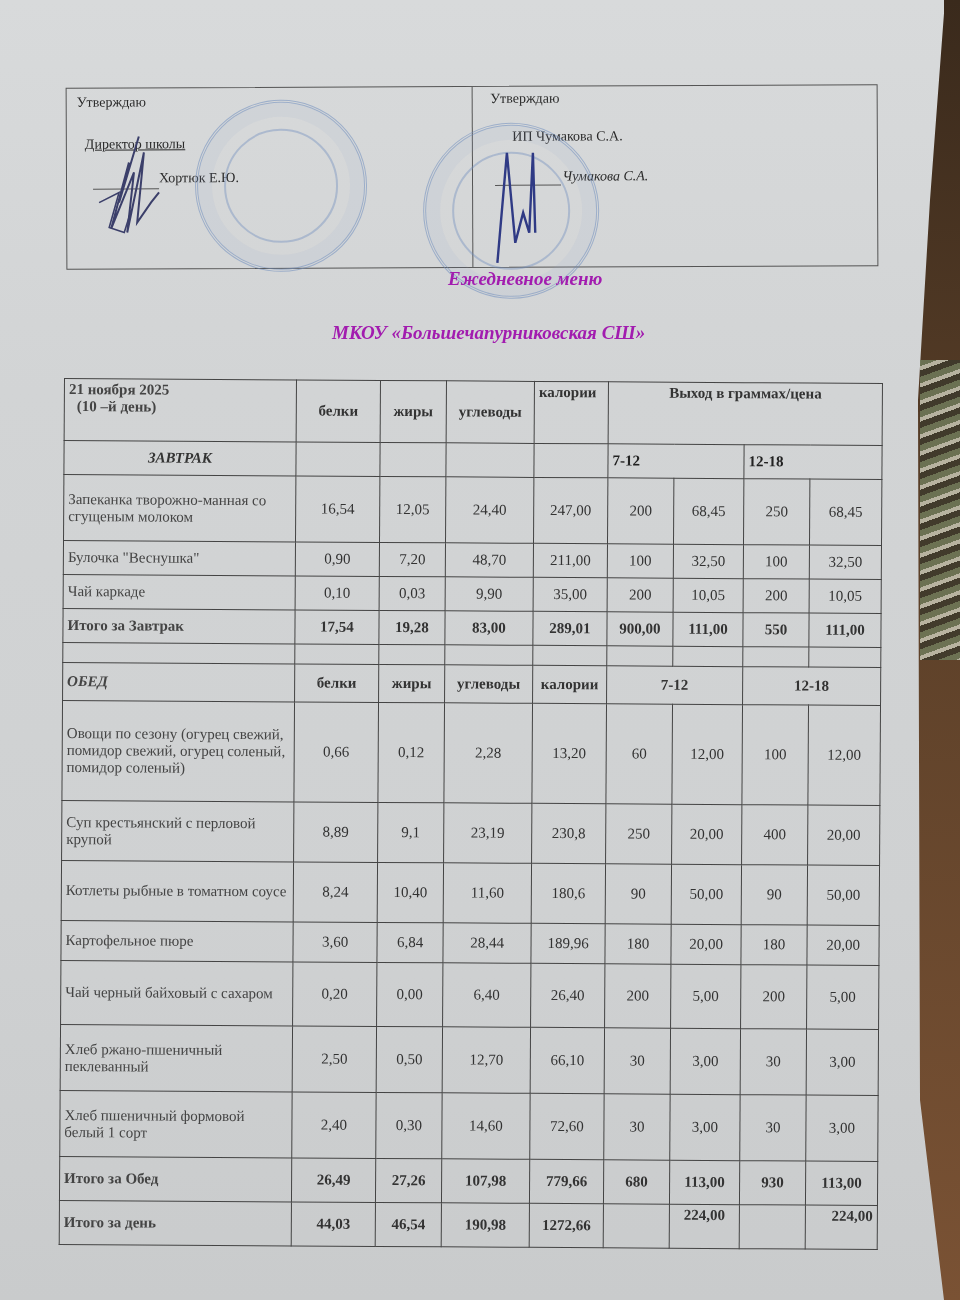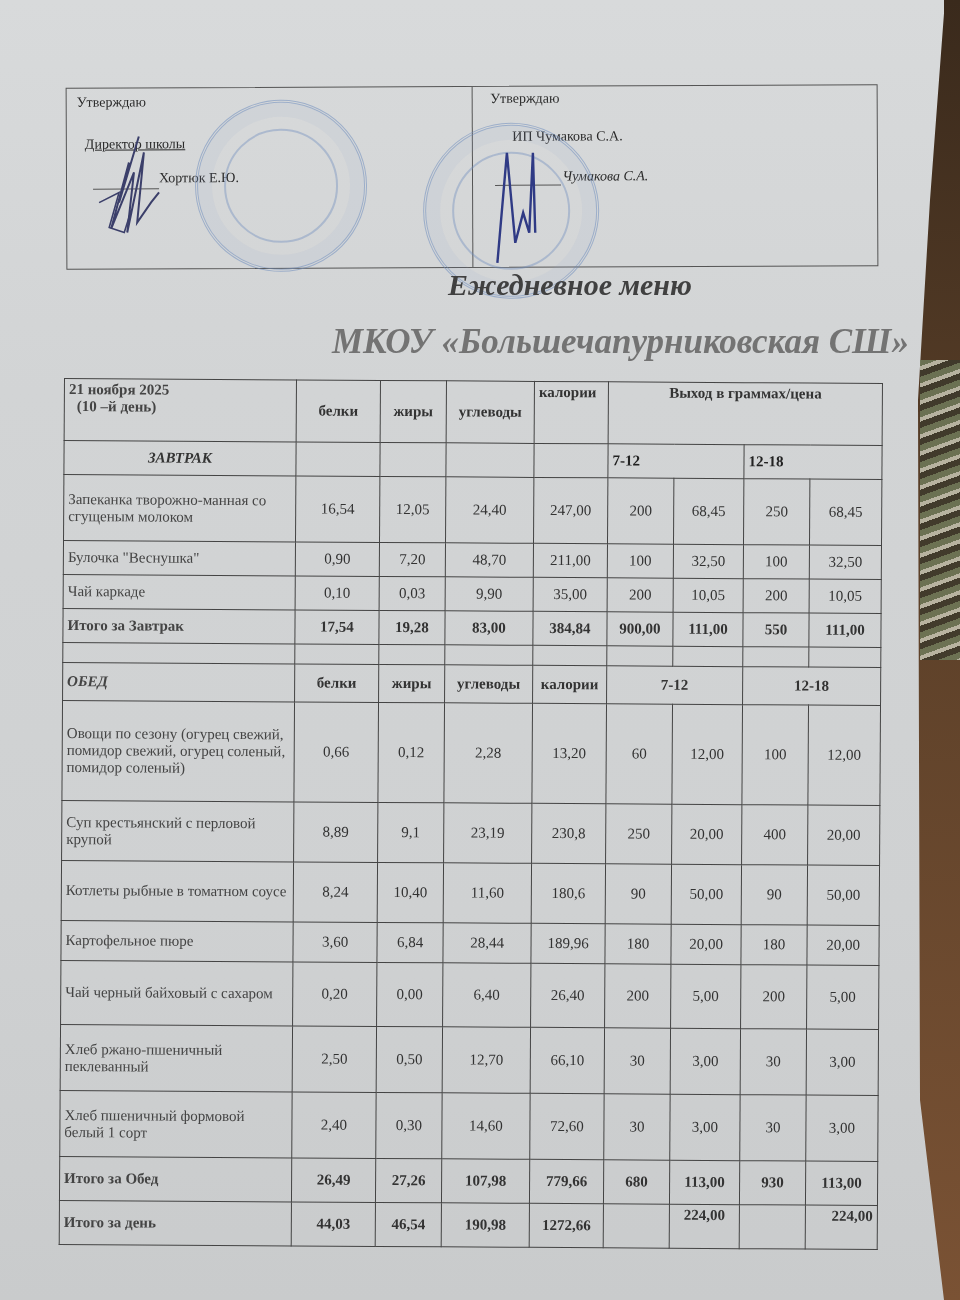--- a/index.html
+++ b/index.html
@@ -36,26 +36,26 @@
   .a2 .line { position: absolute; left: 22px; top: 98px; width: 66px; border-top: 1px solid #555; }
   .stamp {
     position: absolute; border-radius: 50%;
     border: 3px double rgba(110,140,190,0.55);
     box-shadow: inset 0 0 0 14px rgba(150,170,210,0.10);
   }
   .stamp .inner { position: absolute; inset: 26px; border-radius: 50%; border: 2px solid rgba(110,140,190,0.4); }
   .sig { position: absolute; }
   
   .title1 {
-    position: absolute; left: 448px; top: 268px; font-size: 30px; font-style: italic; font-weight: bold;
-    color: #404040;
+    position: absolute; left: 448px; top: 268px; font-size: 19px; font-style: italic; font-weight: bold;
+    color: #a21caf;
   }
   .title2 {
-    position: absolute; left: 332px; top: 322px; font-size: 35px; font-style: italic; font-weight: bold;
-    color: #737373; white-space: nowrap;
+    position: absolute; left: 332px; top: 322px; font-size: 19px; font-style: italic; font-weight: bold;
+    color: #a21caf; white-space: nowrap;
   }
   
   .menu {
     position: absolute; left: 64px; top: 378px; border-collapse: collapse;
     font-size: 15px; transform: rotate(0.35deg); transform-origin: top left;
   }
   .menu td { border: 1px solid #444; padding: 2px 4px; text-align: center; vertical-align: middle; color: #333; }
   .menu td.name { text-align: left; color: #444; }
   .menu .b { font-weight: bold; color: #222; }
   .menu .i { font-style: italic; font-weight: bold; }
@@ -162,21 +162,21 @@
     <td>200</td>
     <td>10,05</td>
     <td>200</td>
     <td>10,05</td>
   </tr>
   <tr class="b" style="height:34px">
     <td class="name b">Итого за Завтрак</td>
     <td>17,54</td>
     <td>19,28</td>
     <td>83,00</td>
-    <td>384,84</td>
+    <td>289,01</td>
     <td>900,00</td>
     <td>111,00</td>
     <td>550</td>
     <td>111,00</td>
   </tr>
   <tr style="height:20px">
     <td></td>
         <td></td>
         <td></td>
         <td></td>

